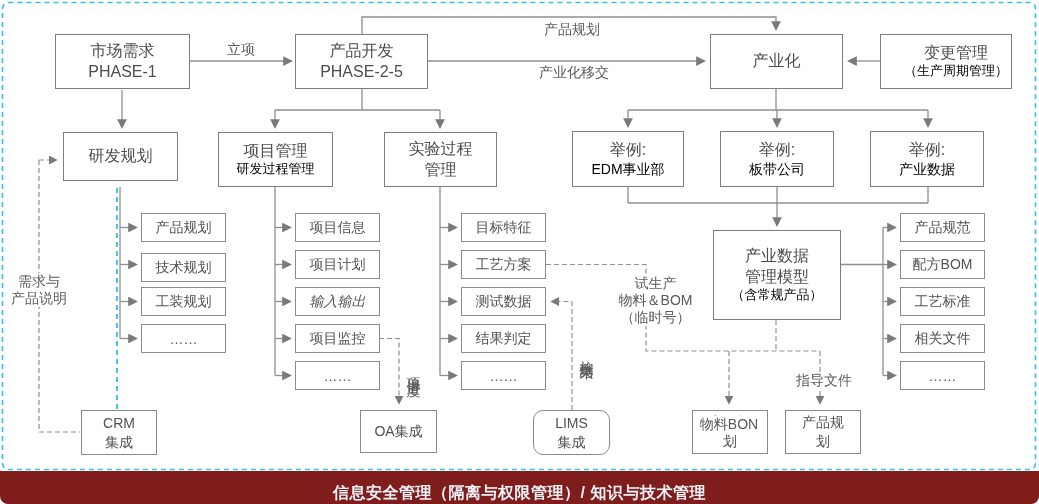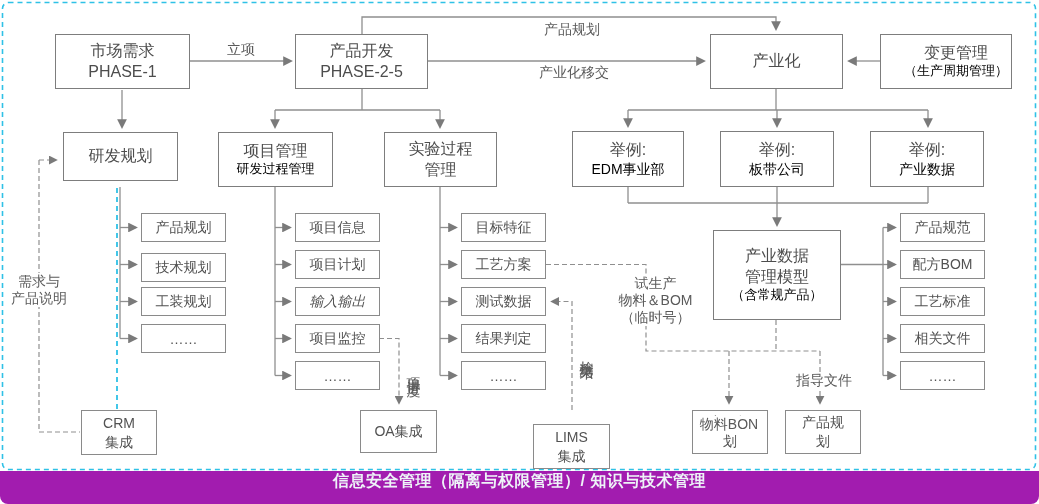--- a/index.html
+++ b/index.html
@@ -33,21 +33,21 @@
   }
 
   .lbl {
     position:absolute; font-size:14px; color:#5a5a5a; background:#fff;
     text-align:center; white-space:pre-line; line-height:1.22; z-index:3; padding:0 1px;
   }
   .vlbl { writing-mode:vertical-rl; letter-spacing:2px; }
 
   .footer {
     position:absolute; left:0; top:471px; width:1039px; height:33px;
-    background:#a21caf; color:#eef3f8; display:flex; align-items:flex-start;
+    background:#7f1d1d; color:#eef3f8; display:flex; align-items:flex-end;
     justify-content:center; font-size:16px; font-weight:bold; z-index:4;
     border-radius:0 0 8px 8px; letter-spacing:0.5px;
   }
 </style>
 </head>
 <body>
 
 <div id="stage">
 
   <svg class="lines" viewBox="0 0 1039 504" xmlns="http://www.w3.org/2000/svg">
@@ -195,21 +195,21 @@
 
   <div class="li" style="left:900px; top:213px;">产品规范</div>
   <div class="li" style="left:900px; top:250px;">配方BOM</div>
   <div class="li" style="left:900px; top:287px;">工艺标准</div>
   <div class="li" style="left:900px; top:324px;">相关文件</div>
   <div class="li" style="left:900px; top:361px;">……</div>
 
   <div class="ig" style="left:81px; top:410px; width:76px; height:45px;">CRM
 集成</div>
   <div class="ig" style="left:360px; top:410px; width:77px; height:43px;">OA集成</div>
-  <div class="ig" style="left:533px; top:424px; width:77px; height:45px;">LIMS
+  <div class="ig" style="left:533px; top:410px; width:77px; height:45px;border-radius:10px;">LIMS
 集成</div>
   <div class="ig" style="left:692px; top:410px; width:76px; height:44px;">产品规
 划</div>
   <div class="ig" style="left:785px; top:410px; width:76px; height:44px;">产品规
 划</div>
 
   <div class="lbl" style="left:222px; top:41px; width:36px;">立项</div>
   <div class="lbl" style="left:540px; top:21px; width:62px;">产品规划</div>
   <div class="lbl" style="left:533px; top:64px; width:80px;">产业化移交</div>
   <div class="lbl" style="left:7px; top:273px; width:62px;">需求与

